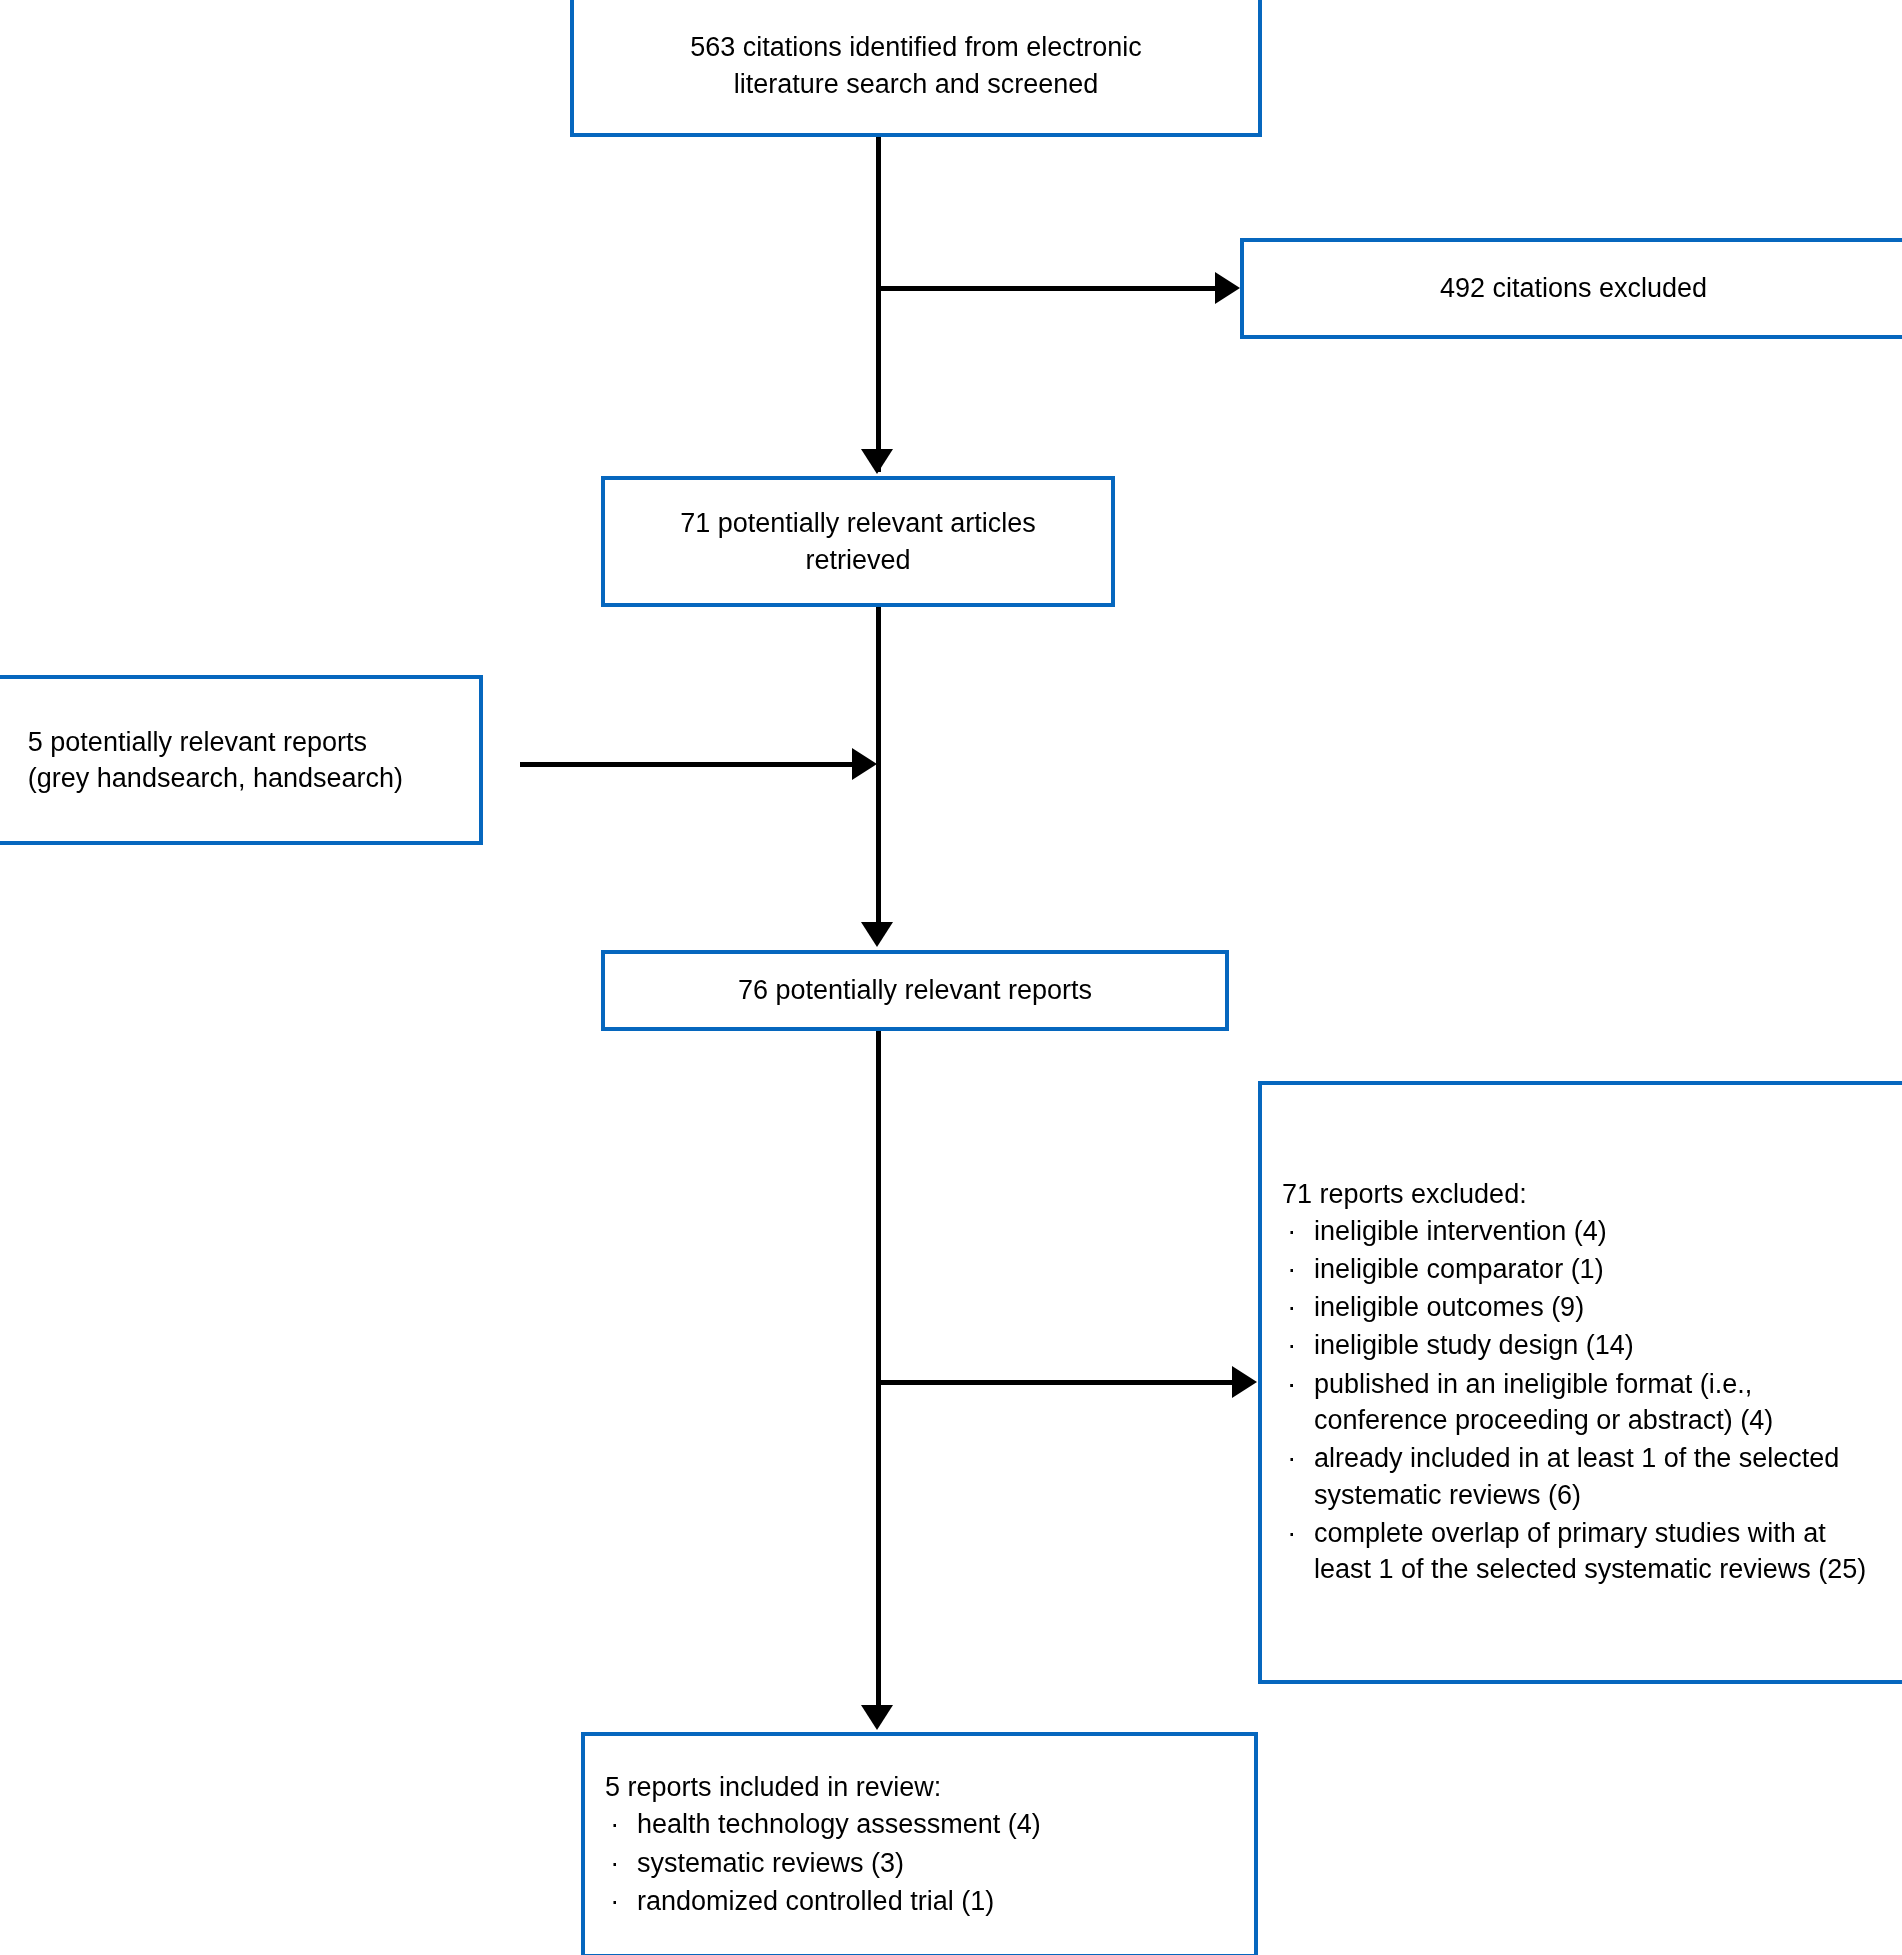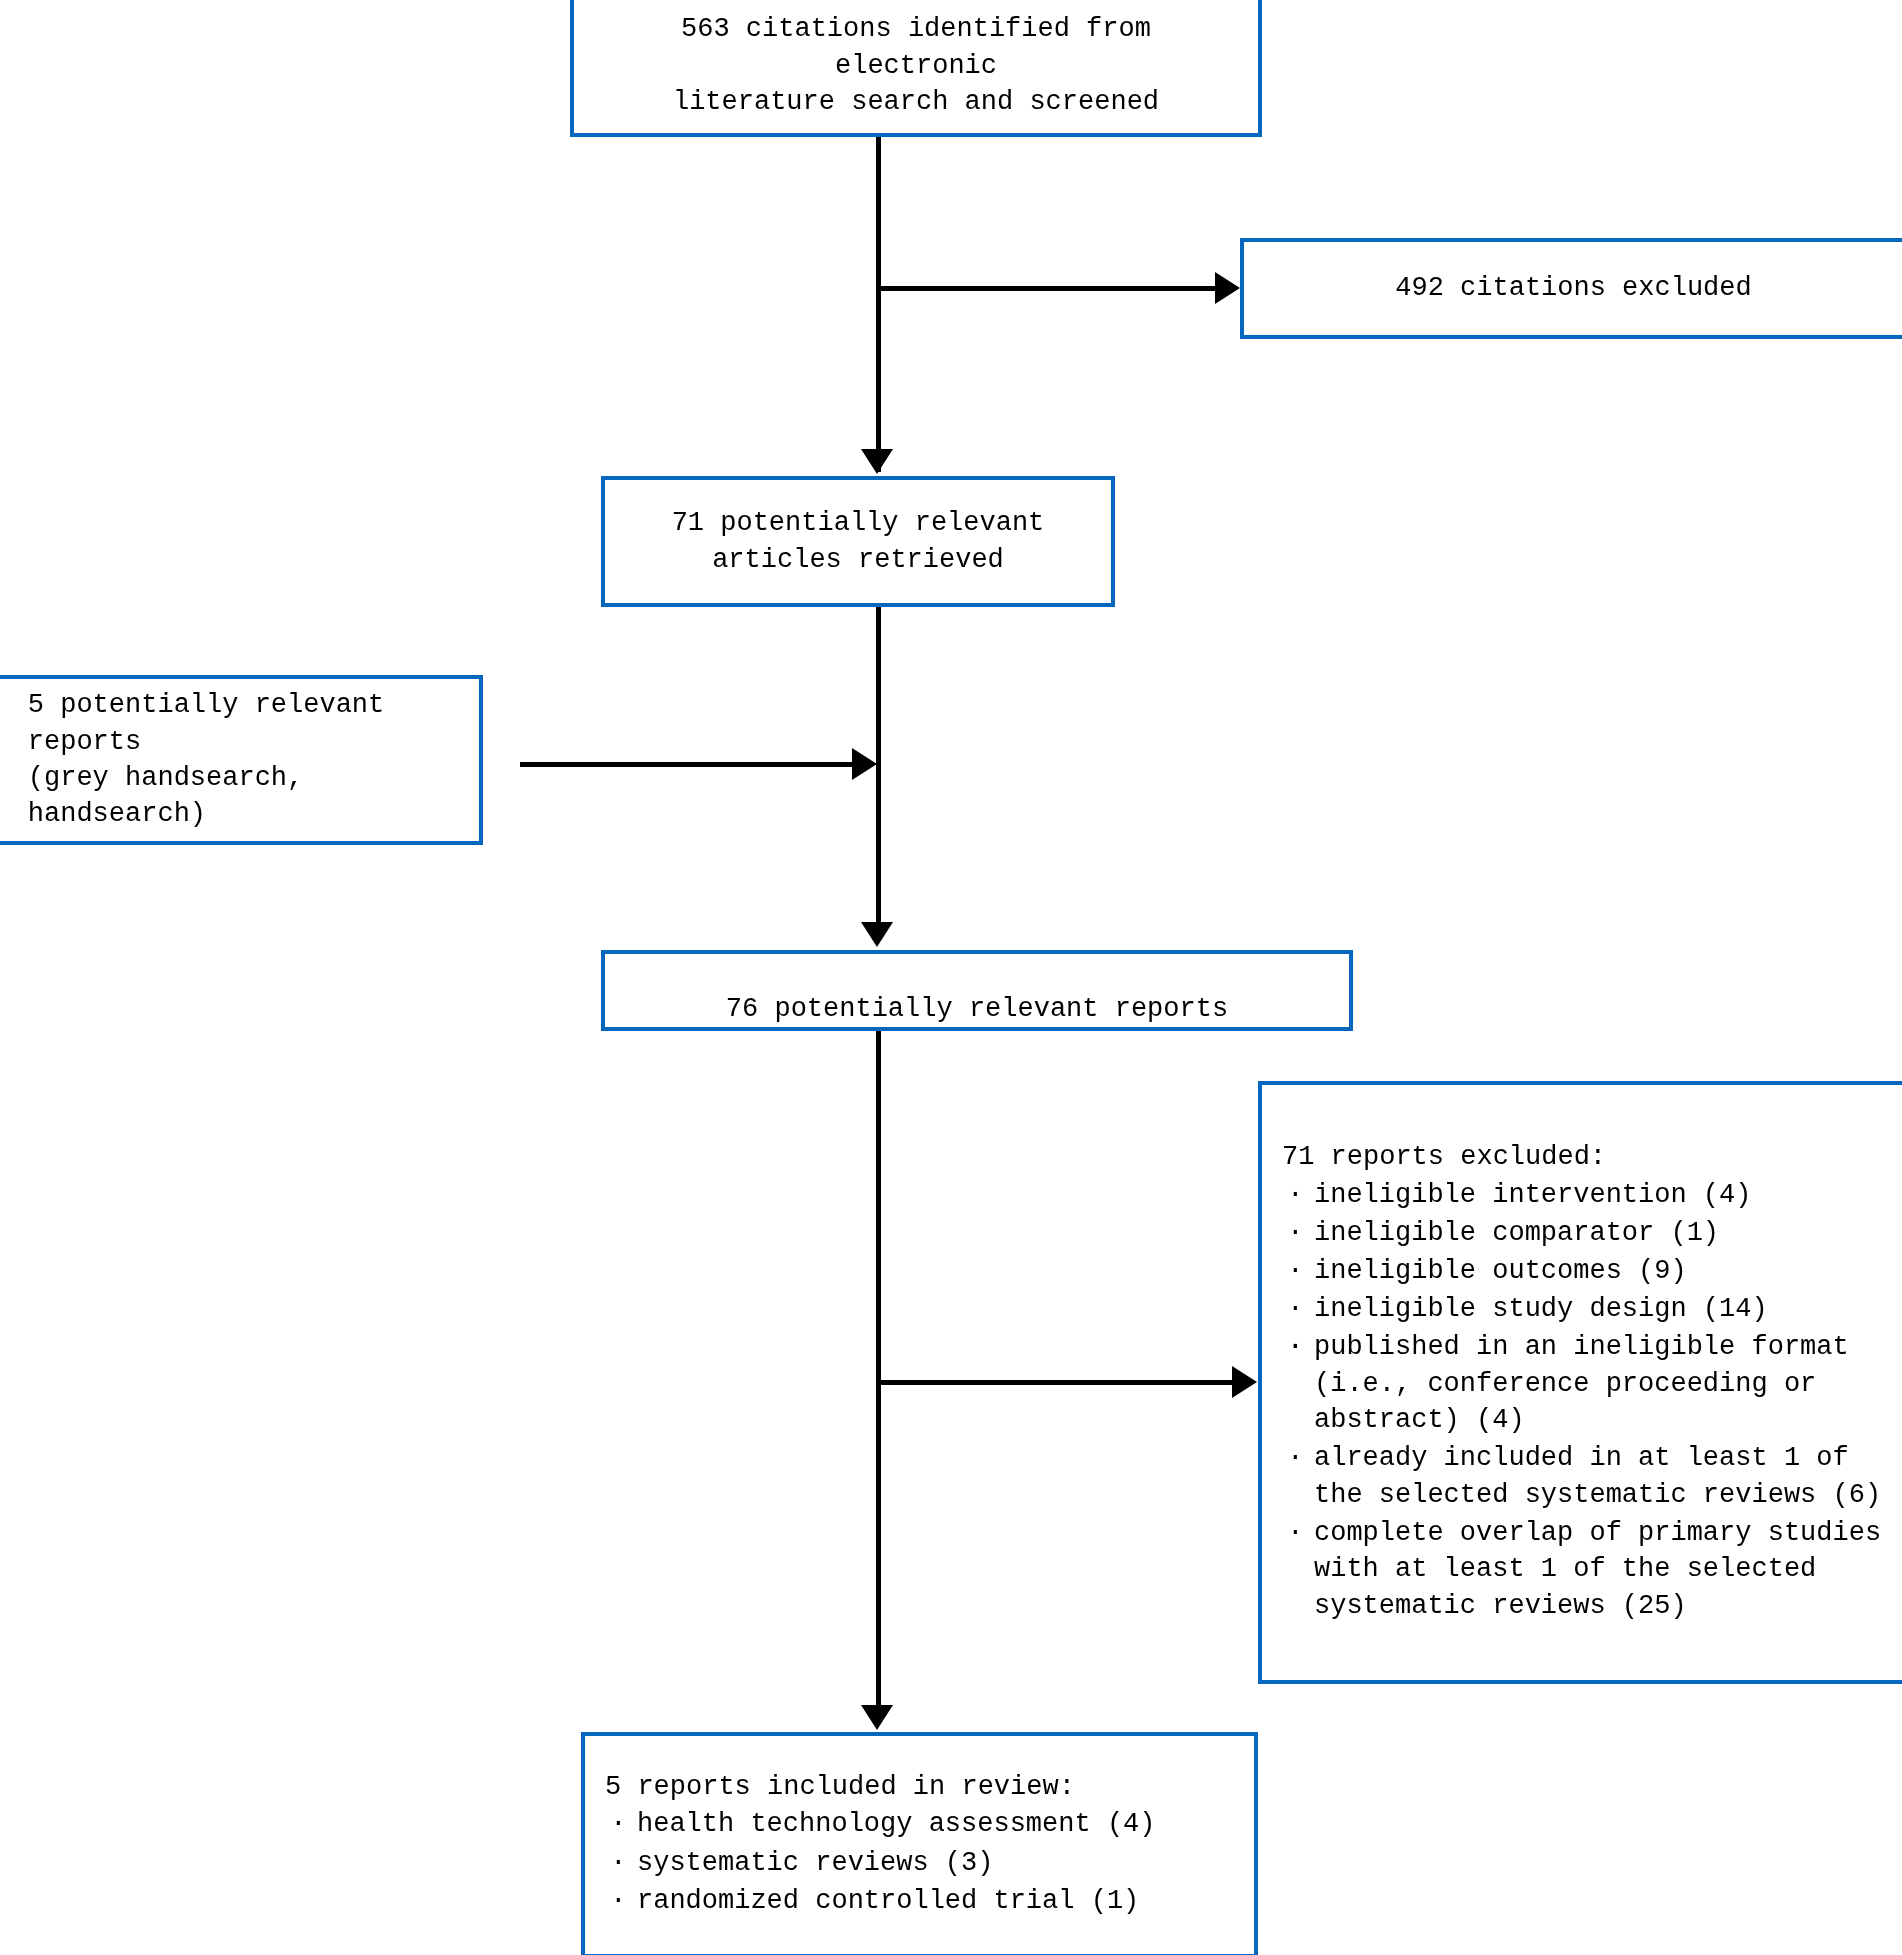--- a/index.html
+++ b/index.html
@@ -8,21 +8,20 @@
   }
   body {
     font-family: "Liberation Sans", sans-serif;
   }
   #canvas {
     position: relative;
     width: 1902px;
     height: 1955px;
     background: #ffffff;
     overflow: hidden;
-    font-family: Liberation Mono, monospace;
   }
   .box {
     position: absolute;
     box-sizing: border-box;
     border: 4.8px solid #0667be;
     background: #ffffff;
     color: #000000;
     font-size: 27px;
     line-height: 1.35;
     display: flex;
@@ -111,21 +110,21 @@
   <div class="box left" style="left:-5.2px; top:675px; width:488px; height:170px;">
     <div class="pad lp">
       <div>5 potentially relevant reports</div>
       <div>(grey handsearch, handsearch)</div>
     </div>
   </div>
 
   <div class="hline" style="left:520px; top:762px; width:333px;"></div>
   <div class="arrow-right" style="left:852px; top:748px;"></div>
 
-  <div class="box center" style="left:601px; top:950px; width:752px; height:81px;justify-content:flex-end;">
+  <div class="box center" style="left:601px; top:950px; width:628px; height:81px;">
     <div class="pad">
       <div>76 potentially relevant reports</div>
     </div>
   </div>
 
   <div class="vline" style="left:876px; top:1031px; height:687px;"></div>
   <div class="arrow-down" style="left:861px; top:1705px;"></div>
 
   <div class="hline" style="left:876px; top:1380px; width:358px;"></div>
   <div class="arrow-right" style="left:1232px; top:1366px;"></div>

